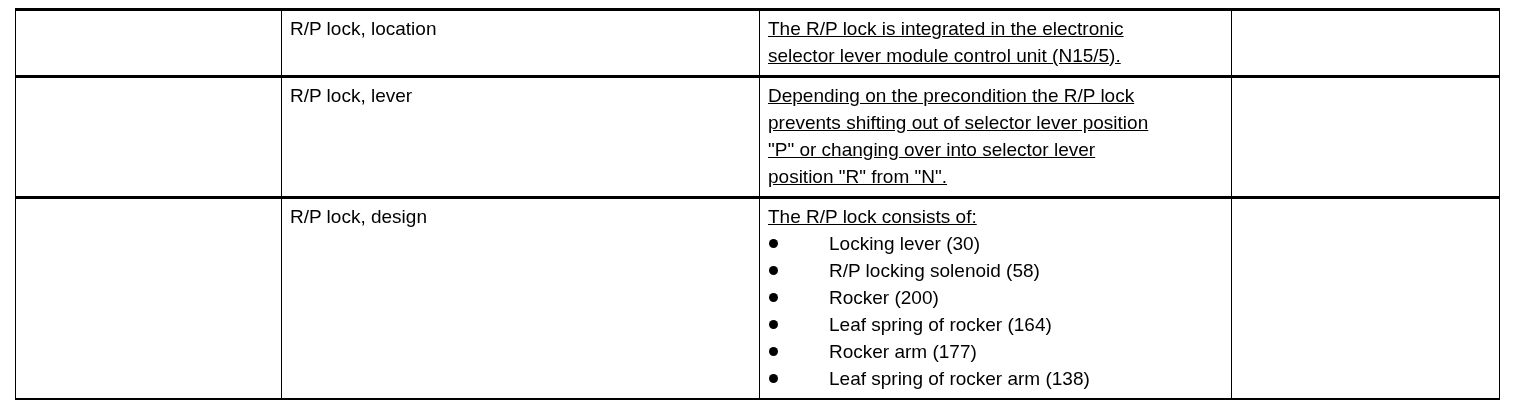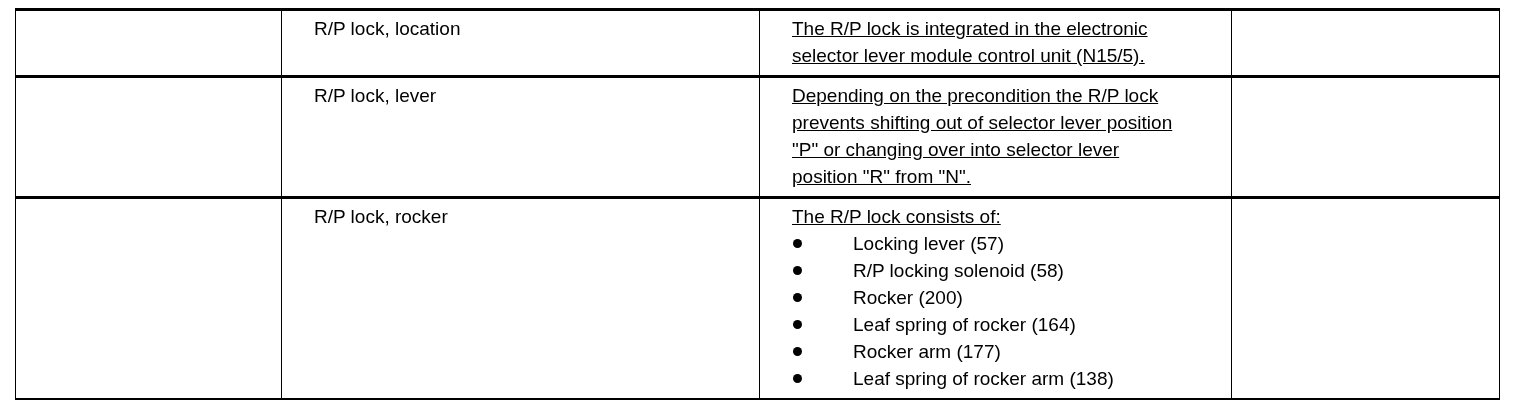--- a/index.html
+++ b/index.html
@@ -38,21 +38,20 @@
 
   .col-a { width: 265px; }
   .col-b { width: 477px; }
   .col-c { width: 471px; }
   .col-d { width: 267px; }
 
   .cell-pad {
     padding: 4px 6px 6px 8px;
     min-height: 46px;
     box-sizing: border-box;
-    margin-left: 24px;
   }
 
   .cell-empty {
     min-height: 46px;
   }
 
   .para {
     margin: 0;
     white-space: pre-line;
     text-decoration: underline;
@@ -127,27 +126,27 @@
       <td class="col-d">
         <div class="cell-pad cell-empty"></div>
       </td>
     </tr>
 
     <tr class="thick-top thick-bottom row3-h">
       <td class="col-a">
         <div class="cell-pad cell-empty"></div>
       </td>
       <td class="col-b">
-        <div class="cell-pad">R/P lock, rocker</div>
+        <div class="cell-pad">R/P lock, design</div>
       </td>
       <td class="col-c">
         <div class="cell-pad">
           <p class="para">The R/P lock consists of:</p>
           <ul class="bullet-list" id="row3-bullets">
-              <li><span class="bullet-dot"></span><span>Locking lever (57)</span></li>
+              <li><span class="bullet-dot"></span><span>Locking lever (30)</span></li>
               <li><span class="bullet-dot"></span><span>R/P locking solenoid (58)</span></li>
               <li><span class="bullet-dot"></span><span>Rocker (200)</span></li>
               <li><span class="bullet-dot"></span><span>Leaf spring of rocker (164)</span></li>
               <li><span class="bullet-dot"></span><span>Rocker arm (177)</span></li>
               <li><span class="bullet-dot"></span><span>Leaf spring of rocker arm (138)</span></li>
             </ul>
         </div>
       </td>
       <td class="col-d">
         <div class="cell-pad cell-empty"></div>

